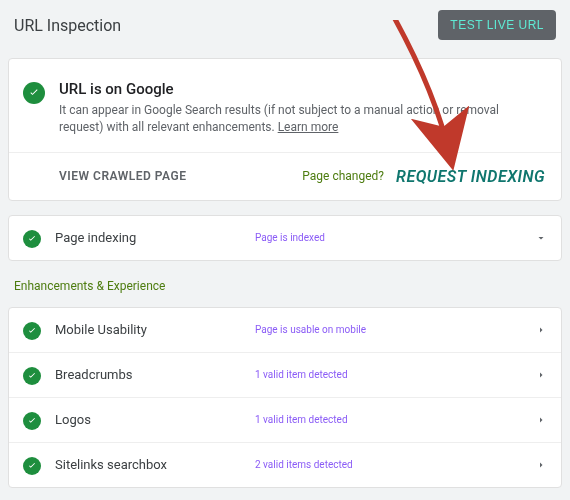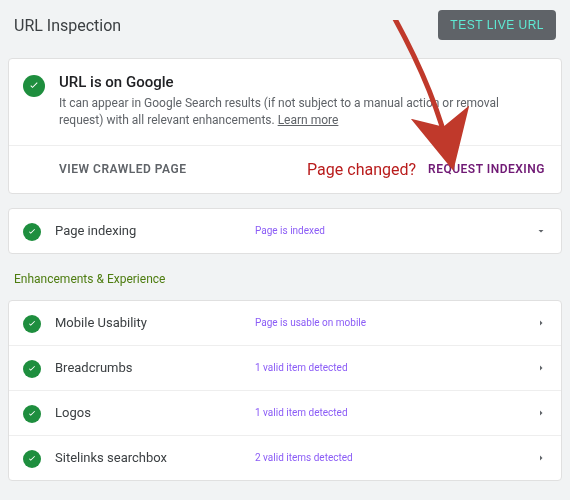--- a/index.html
+++ b/index.html
@@ -37,21 +37,21 @@
   }
   .card {
     background: #fff;
     border: 1px solid #e0e0e0;
     border-radius: 4px;
     margin: 8px 8px 14px 8px;
   }
   .status-block {
     display: flex;
     align-items: flex-start;
-    padding: 14px 16px 16px 14px;
+    padding: 21px 16px 16px 14px;
     border-bottom: 1px solid #eee;
   }
   .check-badge {
     width: 22px; height: 22px;
     border-radius: 50%;
     background: #1e8e3e;
     display: flex;
     align-items: center;
     justify-content: center;
     flex: 0 0 22px;
@@ -88,30 +88,31 @@
   .view-crawled {
     color: #5f6368;
     font-size: 12px;
     font-weight: 600;
     letter-spacing: 0.5px;
     margin-left: 34px;
     cursor: pointer;
   }
   .spacer { flex: 1; }
   .page-changed {
-    color: #b91c1c;
+    color: #4d7c0f;
+    font-size: 12px;
+    margin-right: 12px;
+  }
+  .request-indexing {
+    color: #0f766e;
     font-size: 16px;
-    margin-right: 12px;
-  }
-  .request-indexing {
-    color: #701a75;
-    font-size: 12px;
     font-weight: 600;
     letter-spacing: 0.5px;
     cursor: pointer;
+    font-style: italic;
   }
   .list-row {
     display: flex;
     align-items: center;
     padding: 12px 14px;
     border-bottom: 1px solid #eee;
   }
   .list-row:last-child { border-bottom: none; }
   .list-label {
     width: 200px;

